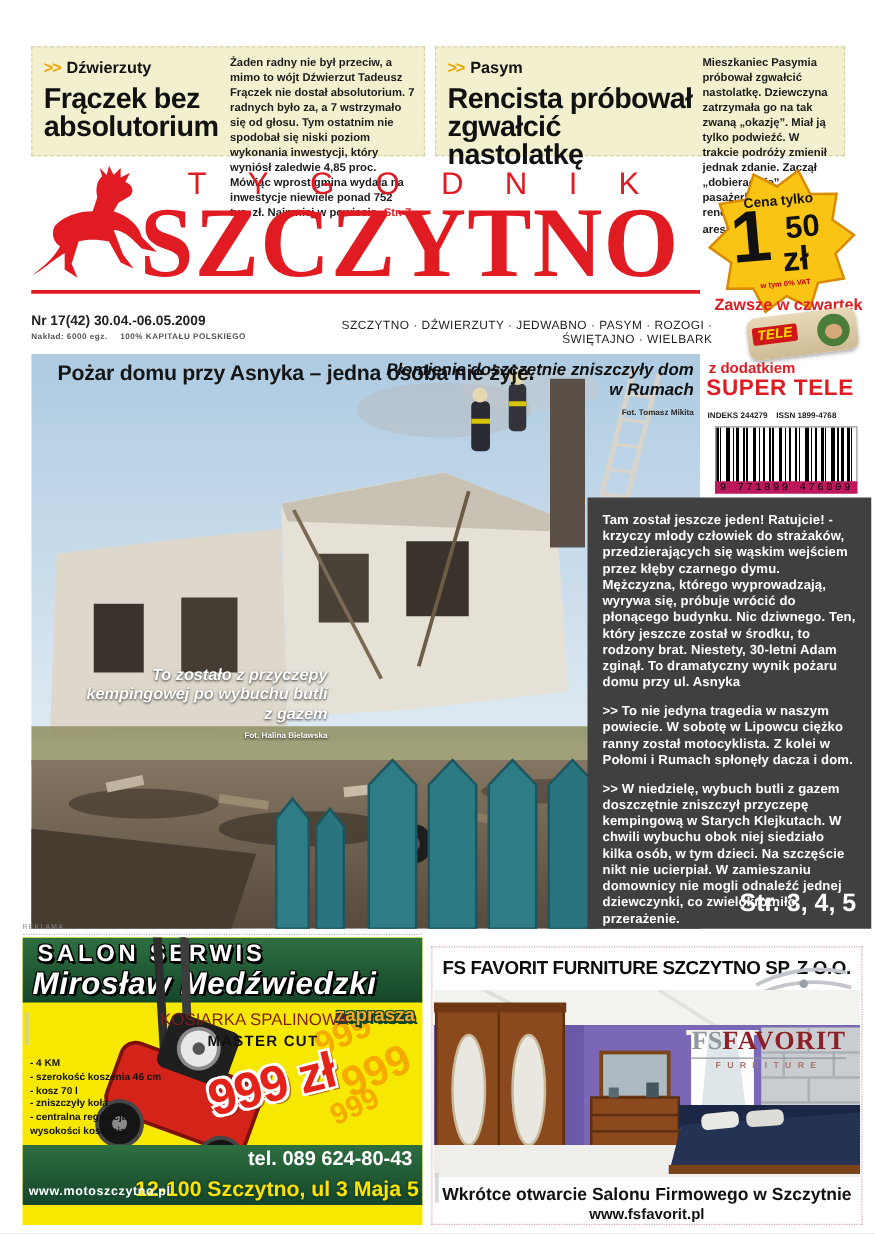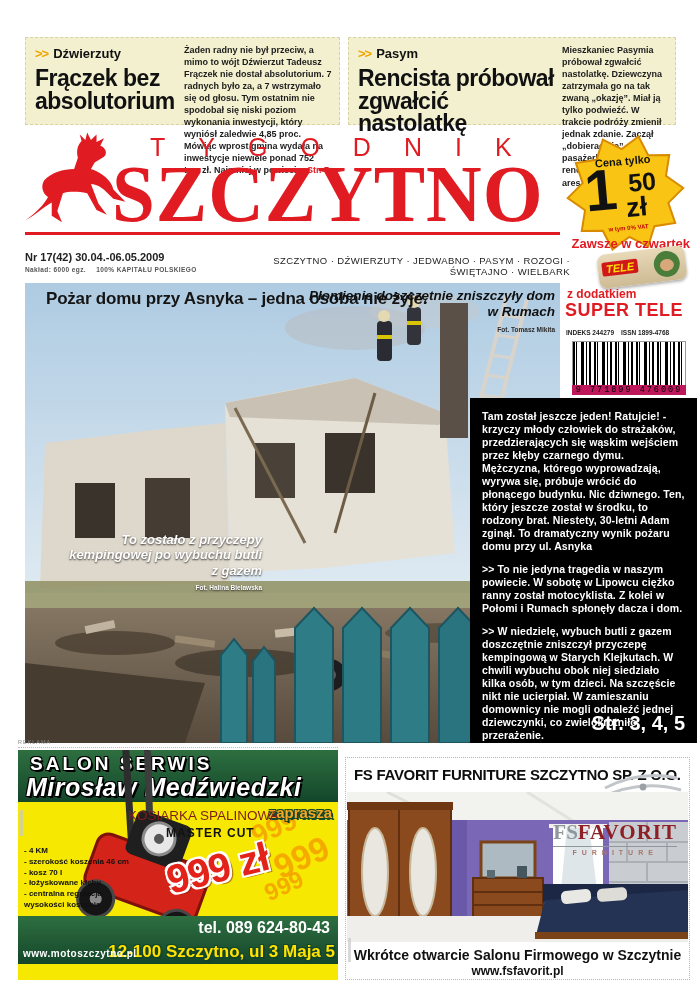--- a/index.html
+++ b/index.html
@@ -37,21 +37,21 @@
       #000 16px,#000 18px,#fff 18px,#fff 21px);border:1px solid #999;}
   #barcode-digits{font-family:"Liberation Mono",monospace;font-size:8.5px;letter-spacing:2px;text-align:center;color:#000;background:#be185d;}
 
   
   #lead-kicker{font-size:17px;font-weight:bold;letter-spacing:-0.2px;color:#151515;}
   #lead-headline div{font-size:48px;font-weight:bold;letter-spacing:-1.5px;line-height:1;color:#0d0d0d;
      text-shadow:-3px -3px 0 #fff,3px -3px 0 #fff,-3px 3px 0 #fff,3px 3px 0 #fff,
                  -3px 0 0 #fff,3px 0 0 #fff,0 -3px 0 #fff,0 3px 0 #fff,0 6px 7px rgba(0,0,0,0.35);}
   .cap{font-style:italic;font-weight:bold;text-align:right;line-height:1.18;}
   .cap-credit{font-size:6.5px;font-weight:bold;font-style:normal;}
-  #story-box{background:#000000;color:#fff;box-sizing:border-box;padding:12px 12px 40px 12px;}
+  #story-box{background:#404040;color:#fff;box-sizing:border-box;padding:12px 12px 40px 12px;}
   #story-box p{margin:0 0 10px 0;font-size:10.5px;line-height:1.24;font-weight:bold;letter-spacing:0.1px;}
   #story-pageref{font-size:20px;font-weight:bold;color:#fff;}
 
   
   #reklama-row{font-size:5.5px;color:#8a8a8a;letter-spacing:1px;border-bottom:1px dotted #bbb;}
   .smudge{background:#c9c9c9;opacity:0.7;}
 
   #ad-mower{background:#f6e800;overflow:hidden;}
   .green-band{background:linear-gradient(#2e6f40,#14462a);}
   .outline-black{text-shadow:-1px -1px 0 #000,1px -1px 0 #000,-1px 1px 0 #000,1px 1px 0 #000,2px 2px 0 #000;}
@@ -264,21 +264,21 @@
     </div>
 
     <div class="abs outline-green" id="invite" style="right:6px;top:54px;z-index:2;">zaprasza</div>
     <div class="abs prod1" style="left:110px;top:58px;z-index:2;">KOSIARKA SPALINOWA</div>
     <div class="abs prod2" style="left:148px;top:76px;z-index:2;">MASTER CUT</div>
 
     <div class="abs" id="features" style="left:6px;top:96px;width:108px;z-index:2;">
       <span>- 4 KM</span>
       <span>- szerokość koszenia 46 cm</span>
       <span>- kosz 70 l</span>
-      <span>- łożyskowane kłęby</span>
+      <span>- zniszczyły koła</span>
       <span>- centralna regulacja wysokości koszenia</span>
     </div>
 
     <div class="abs" id="price" style="left:148px;top:96px;z-index:3;">999 zł</div>
 
     <div class="abs green-band" style="left:0;bottom:16px;width:320px;height:48px;z-index:4;">
       <div class="abs" id="phone" style="right:8px;top:3px;">tel. 089 624-80-43</div>
       <div class="abs outline-green" id="address" style="right:3px;bottom:2px;">12-100 Szczytno, ul 3 Maja 5</div>
       <div class="abs" id="mower-www" style="left:5px;bottom:5px;">www.motoszczytno.pl</div>
     </div>

